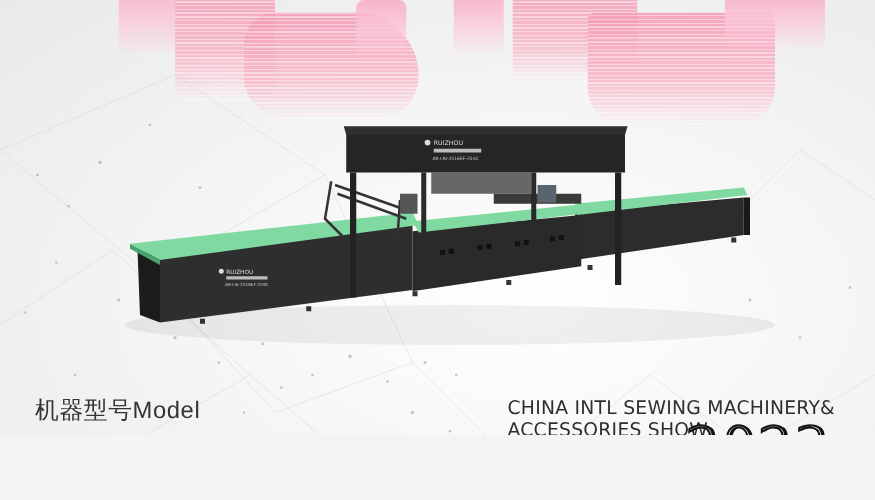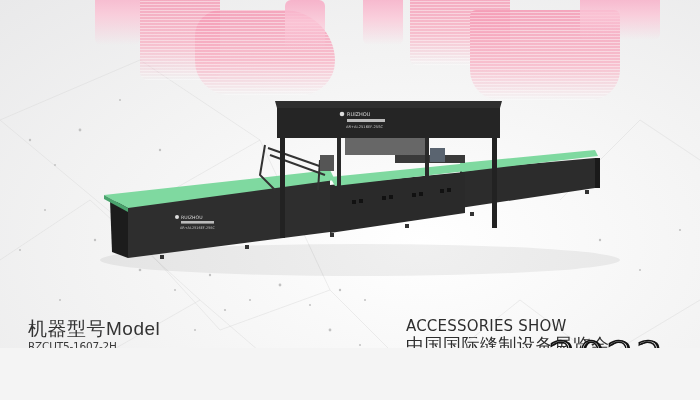--- a/index.html
+++ b/index.html
@@ -158,22 +158,22 @@
         <rect x="245" y="245" width="4" height="4"></rect>
       <rect x="330" y="233" width="4" height="4"></rect>
         <rect x="405" y="224" width="4" height="4"></rect>
       <rect x="470" y="212" width="4" height="4"></rect>
         <rect x="585" y="190" width="4" height="4"></rect>
     </g>
   </svg>
 
   <div class="model">
     <div class="model-title">机器型号Model</div>
-    <div class="model-line">RZCUT5-1607-2H</div>
   </div>
 
   <div class="show">
+    <div class="show-line">CHINA INTL SEWING MACHINERY&amp;</div>
     <div class="show-line">ACCESSORIES SHOW</div>
     <div class="show-cn">中国国际缝制设备展览会</div>
   </div>
   <div class="year">2023</div>
 
 </div>
 
 </body></html>

